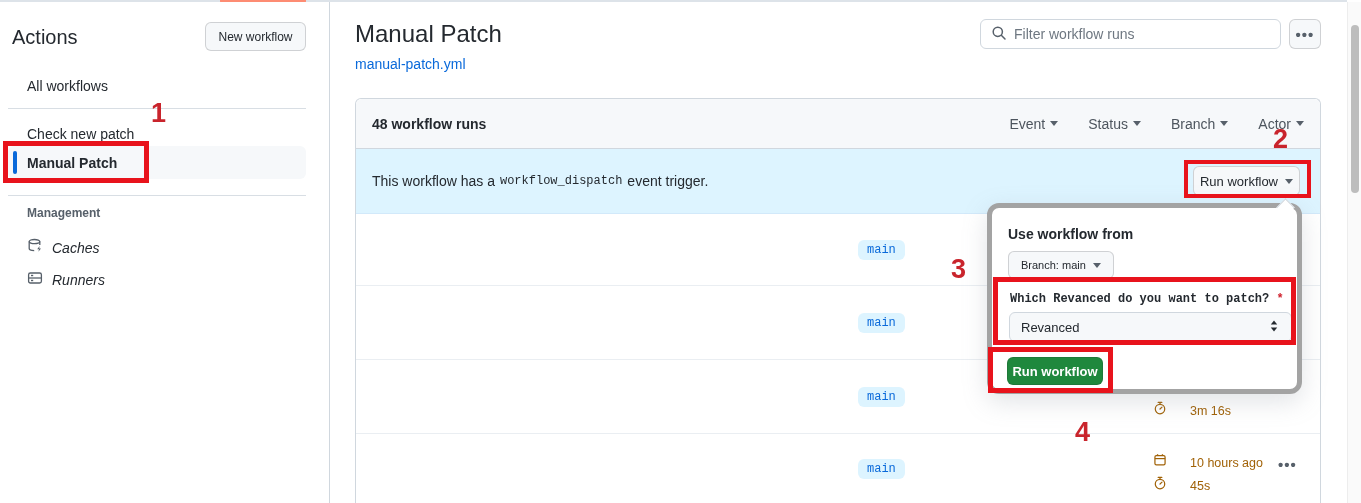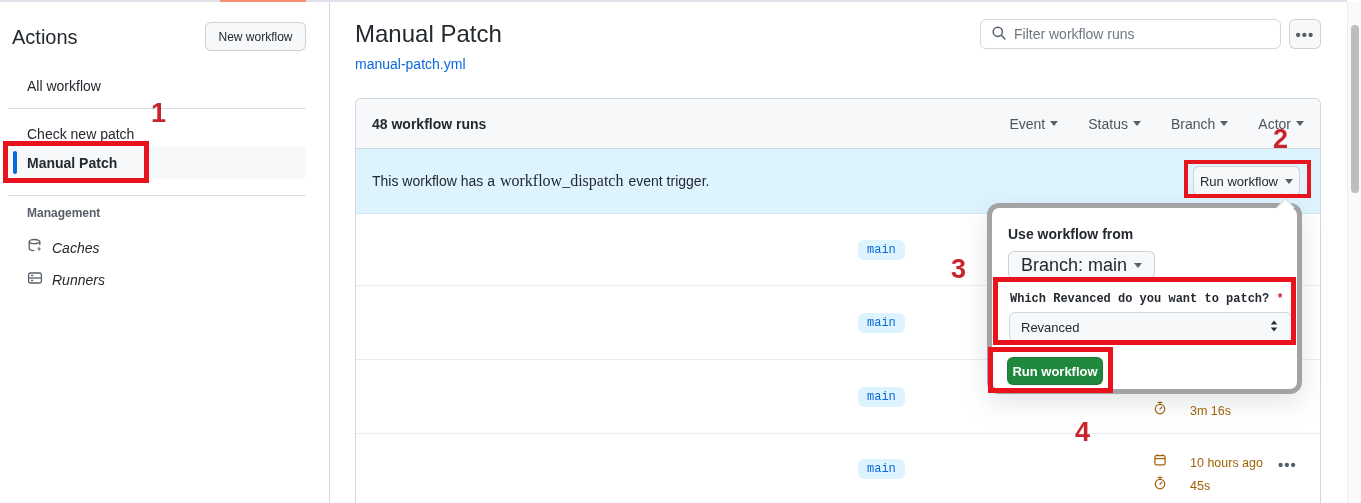--- a/index.html
+++ b/index.html
@@ -58,21 +58,21 @@
     display:flex; align-items:center; justify-content:space-between; padding:0 16px;
   }
   .count { font-weight:700; font-size:14px; }
   .filters { display:flex; gap:30px; }
   .filter-item { display:flex; align-items:center; gap:5px; color:#4d555e; font-size:14px; cursor:pointer; }
   .caret { width:0; height:0; border-left:4px solid transparent; border-right:4px solid transparent; border-top:5px solid #57606a; display:inline-block; }
   .banner {
     height:65px; background:#ddf4ff; border-bottom:1px solid #d2e9fa;
     display:flex; align-items:center; padding:0 16px; font-size:14px; gap:5px;
   }
-  .code { font-family:Liberation Serif, serif; font-size:16px; }
+  .code { font-family:Liberation Mono, monospace; font-size:12px; }
 
   .row { position:relative; border-bottom:1px solid #eaeef2; }
   .row1 { height:72px; } .row2 { height:74px; } .row3 { height:74px; } .row4 { height:70px; border-bottom:none; }
   .branch-badge {
     position:absolute; left:502px; top:50%; transform:translateY(-50%);
     background:#ddf4ff; color:#0969da; font-family:"Liberation Mono", monospace; font-size:12px;
     padding:3px 9px; border-radius:6px; cursor:pointer;
   }
   .meta { position:absolute; left:797px; color:#a16207; font-size:12.5px; display:flex; align-items:flex-end; gap:23px; }
   .meta svg { flex:0 0 auto; }
@@ -84,21 +84,21 @@
   
   .panel {
     left:987px; top:203px; width:315px; height:191px; background:#fff;
     border:5px solid #a3a3a3; border-radius:12px; box-shadow:0 8px 24px rgba(140,149,159,.25); z-index:10;
   }
   .panel-caret {
     position:absolute; top:-7px; left:287px; width:13px; height:13px; background:#fff;
     border-left:1px solid #d0d7de; border-top:1px solid #d0d7de; transform:rotate(45deg);
   }
   .panel-title { position:absolute; left:16px; top:18px; font-size:14px; font-weight:700; }
-  .branch-btn { position:absolute; left:16px; top:43px; height:28px; padding:0 12px; gap:7px; font-size:18px; }
+  .branch-btn { position:absolute; left:16px; top:43px; height:28px; padding:0 12px; gap:7px; font-size:11px; }
   .input-label { position:absolute; left:18px; top:84px; font-family:"Liberation Mono", monospace; font-size:12px; font-weight:700; }
   .req { color:#cf222e; }
   .select {
     position:absolute; left:17px; top:104px; width:283px; height:30px;
     background:#f6f8fa; border:1px solid #d0d7de; border-radius:6px;
     display:flex; align-items:center; justify-content:space-between; padding:0 11px; font-size:13px; cursor:pointer;
   }
   .run-wf-green {
     position:absolute; left:15px; top:149px; width:96px; height:28px;
     background:#1f883d; color:#fff; border:1px solid rgba(31,35,40,.15); border-radius:6px;
@@ -124,21 +124,21 @@
 </head>
 <body>
 
 <div class="abs top-border"></div>
 <div class="abs tab-underline"></div>
 
 <div class="abs sidebar">
   <div class="abs sb-title">Actions</div>
   <button class="abs btn new-workflow">New workflow</button>
 
-  <div class="abs sb-link" style="top:76px;">All workflow</div>
+  <div class="abs sb-link" style="top:76px;">All workflows</div>
   <div class="abs sb-divider" style="top:106px;"></div>
   <div class="abs sb-link" style="top:124px;">Check new patch</div>
 
   <div class="abs sb-selected">
     <span class="accent-bar"></span>
     <span>Manual Patch</span>
   </div>
 
   <div class="abs sb-divider" style="top:193px;"></div>
   <div class="abs sb-section">Management</div>

